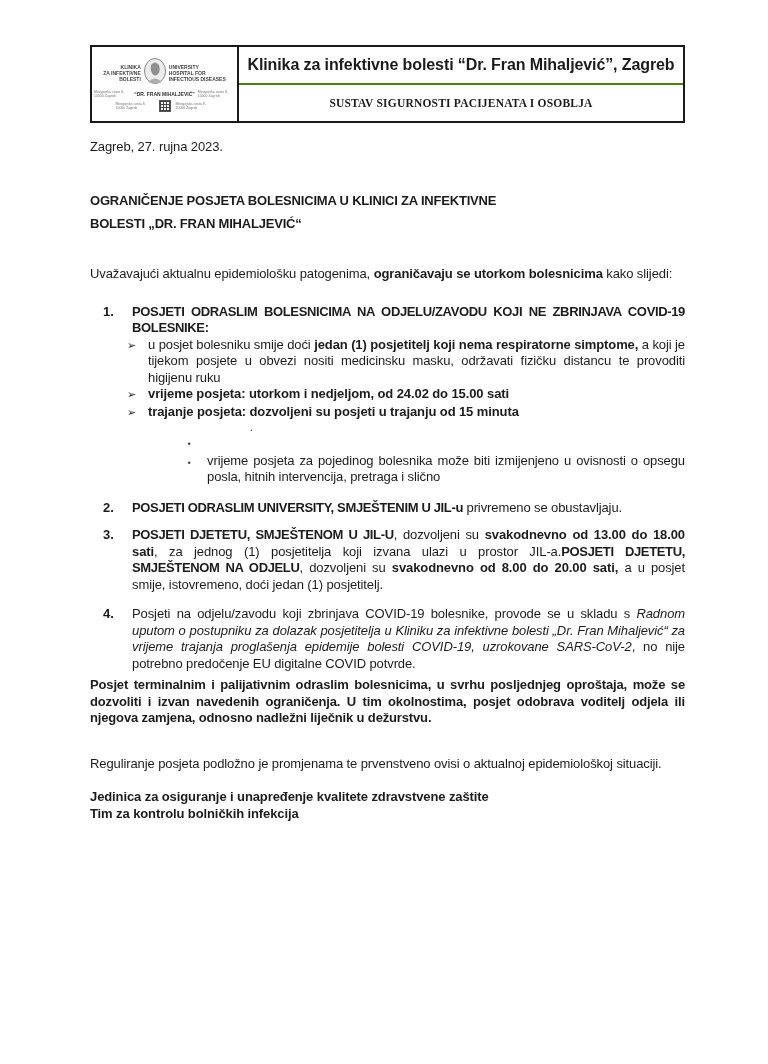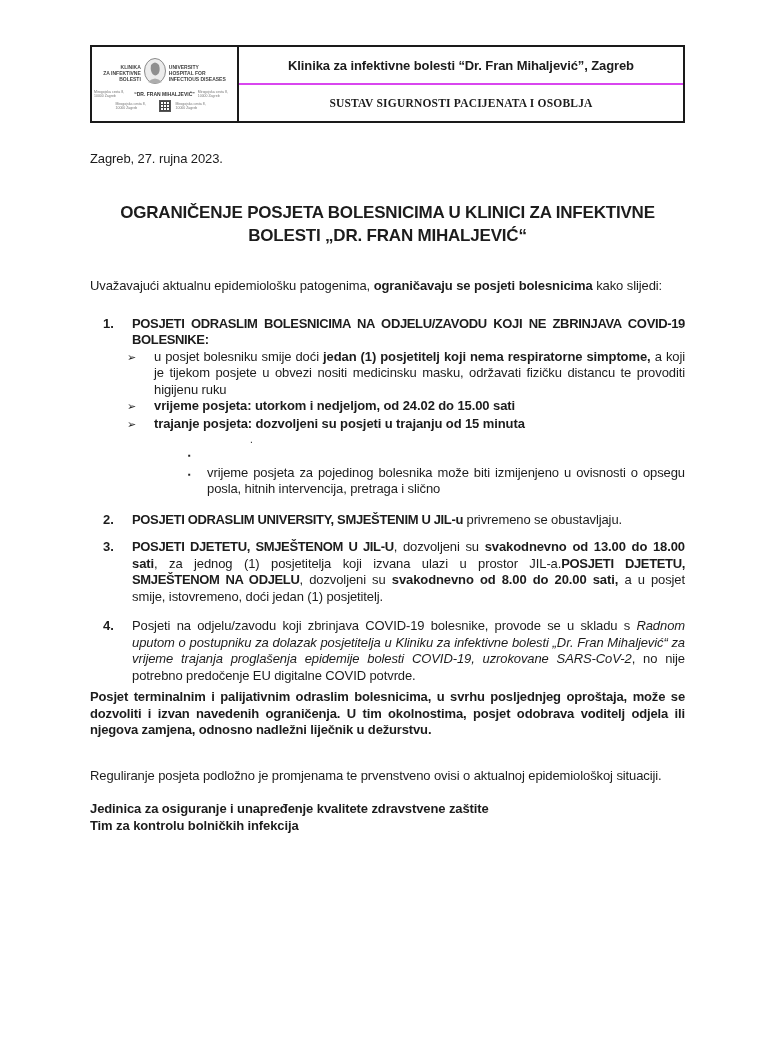--- a/index.html
+++ b/index.html
@@ -15,61 +15,61 @@
   .logo-cell {
     width:141px; flex:none; border-right:2px solid #1a1a1a;
     display:flex; flex-direction:column; align-items:center; justify-content:center;
     padding:4px 2px 3px;
   }
   .header-right { flex:1; display:flex; flex-direction:column; }
   .header-row {
     flex:1; min-height:32px; display:flex; align-items:center; justify-content:center;
     font-weight:bold; text-align:center; padding:2px 6px;
   }
-  .header-row.first { border-bottom:2px solid #d946ef; font-size:13px; }
+  .header-row.first { border-bottom:2px solid #4d7c0f; font-size:16px; }
   .header-row.second { font-size:11.5px; letter-spacing:0.2px;font-family:Liberation Serif, serif; }
 
   .logo-top { display:flex; align-items:center; gap:3px; }
   .logo-side { font-size:5px; line-height:6px; color:#444; font-weight:bold; letter-spacing:0; }
   .logo-side.left { text-align:right; }
   .logo-side.right { text-align:left; }
   .logo-name-row { display:flex; align-items:center; gap:3px; margin-top:2px; }
   .logo-addr { font-size:3.5px; line-height:4px; color:#777; max-width:38px; letter-spacing:0; }
   .logo-name { font-size:5px; font-weight:bold; white-space:nowrap; color:#333; letter-spacing:0; }
   .logo-bottom { display:flex; align-items:center; gap:5px; margin-top:2px; }
   .qr {
     width:10px; height:10px; flex:none; border:1px solid #555;
     background-image:
       repeating-linear-gradient(0deg, #444 0 1px, transparent 1px 3px),
       repeating-linear-gradient(90deg, #444 0 1px, transparent 1px 3px);
   }
 
   
-  .date-line { margin-top:28px; font-size:13px; }
+  .date-line { margin-top:16px; font-size:13px; }
   .doc-title {
-    margin-top:36px; text-align:center; font-weight:bold;
-    font-size:17px; line-height:22.5px; letter-spacing:-0.2px; white-space:nowrap;
+    margin-top:36px; text-align:left; font-weight:bold;
+    font-size:13px; line-height:22.5px; letter-spacing:-0.2px; white-space:nowrap;
   }
   .para { font-size:13px; line-height:16.5px; text-align:justify; }
   .b { font-weight:bold; }
   .i { font-style:italic; }
   .caps { font-weight:bold; letter-spacing:-0.35px; }
 
   .intro { margin-top:31px; }
 
   .row-item { display:flex; }
   .row-item .num { padding-left:13px; width:29px; flex:none; font-weight:bold; }
   .row-item .li-body { flex:1; }
 
   .row-arrow { display:flex; padding-left:37px; }
   .arrow-marker {
     width:21px; flex:none; font-family:"DejaVu Sans", sans-serif;
     font-size:11px; padding-top:1px; color:#222;
   }
-  .row-arrow .li-body { flex:1;margin-left:6px; }
+  .row-arrow .li-body { flex:1; }
 
   .stray-dot { padding-left:160px; font-size:10px; line-height:12px; height:12px; margin-top:1px; }
 
   .row-square { display:flex; padding-left:98px; }
   .square-marker { width:19px; flex:none; font-size:8px; padding-top:2px; color:#222; }
   .row-square .li-body { flex:1; }
 
   .mt-item1 { margin-top:21px; }
   .mt-item2 { margin-top:14px; }
   .mt-item3 { margin-top:11px; }
@@ -122,21 +122,21 @@
       </div>
     </div>
 
     <div class="date-line">Zagreb, 27. rujna 2023.</div>
 
     <div class="doc-title">
       <div>OGRANIČENJE POSJETA BOLESNICIMA U KLINICI ZA INFEKTIVNE</div>
       <div>BOLESTI „DR. FRAN MIHALJEVIĆ“</div>
     </div>
 
-    <div class="para intro"><span>Uvažavajući aktualnu epidemiološku patogenima, </span><span class="b">ograničavaju se posjeti bolesnicima</span><span> kako slijedi:</span></div>
+    <div class="para intro"><span>Uvažavajući aktualnu epidemiološku patogenima, </span><span class="b">ograničavaju se utorkom bolesnicima</span><span> kako slijedi:</span></div>
 
     <div class="para row-item mt-item1">
       <span class="num">1.</span>
       <span class="li-body caps">POSJETI ODRASLIM BOLESNICIMA NA ODJELU/ZAVODU KOJI NE ZBRINJAVA COVID-19 BOLESNIKE:</span>
     </div>
 
     <div class="para row-arrow">
       <span class="arrow-marker">➢</span>
       <span class="li-body"><span>u posjet bolesniku smije doći </span><span class="b">jedan (1) posjetitelj koji nema respiratorne simptome,</span><span> a koji je tijekom posjete u obvezi nositi medicinsku masku, održavati fizičku distancu te provoditi higijenu ruku</span></span>
     </div>

